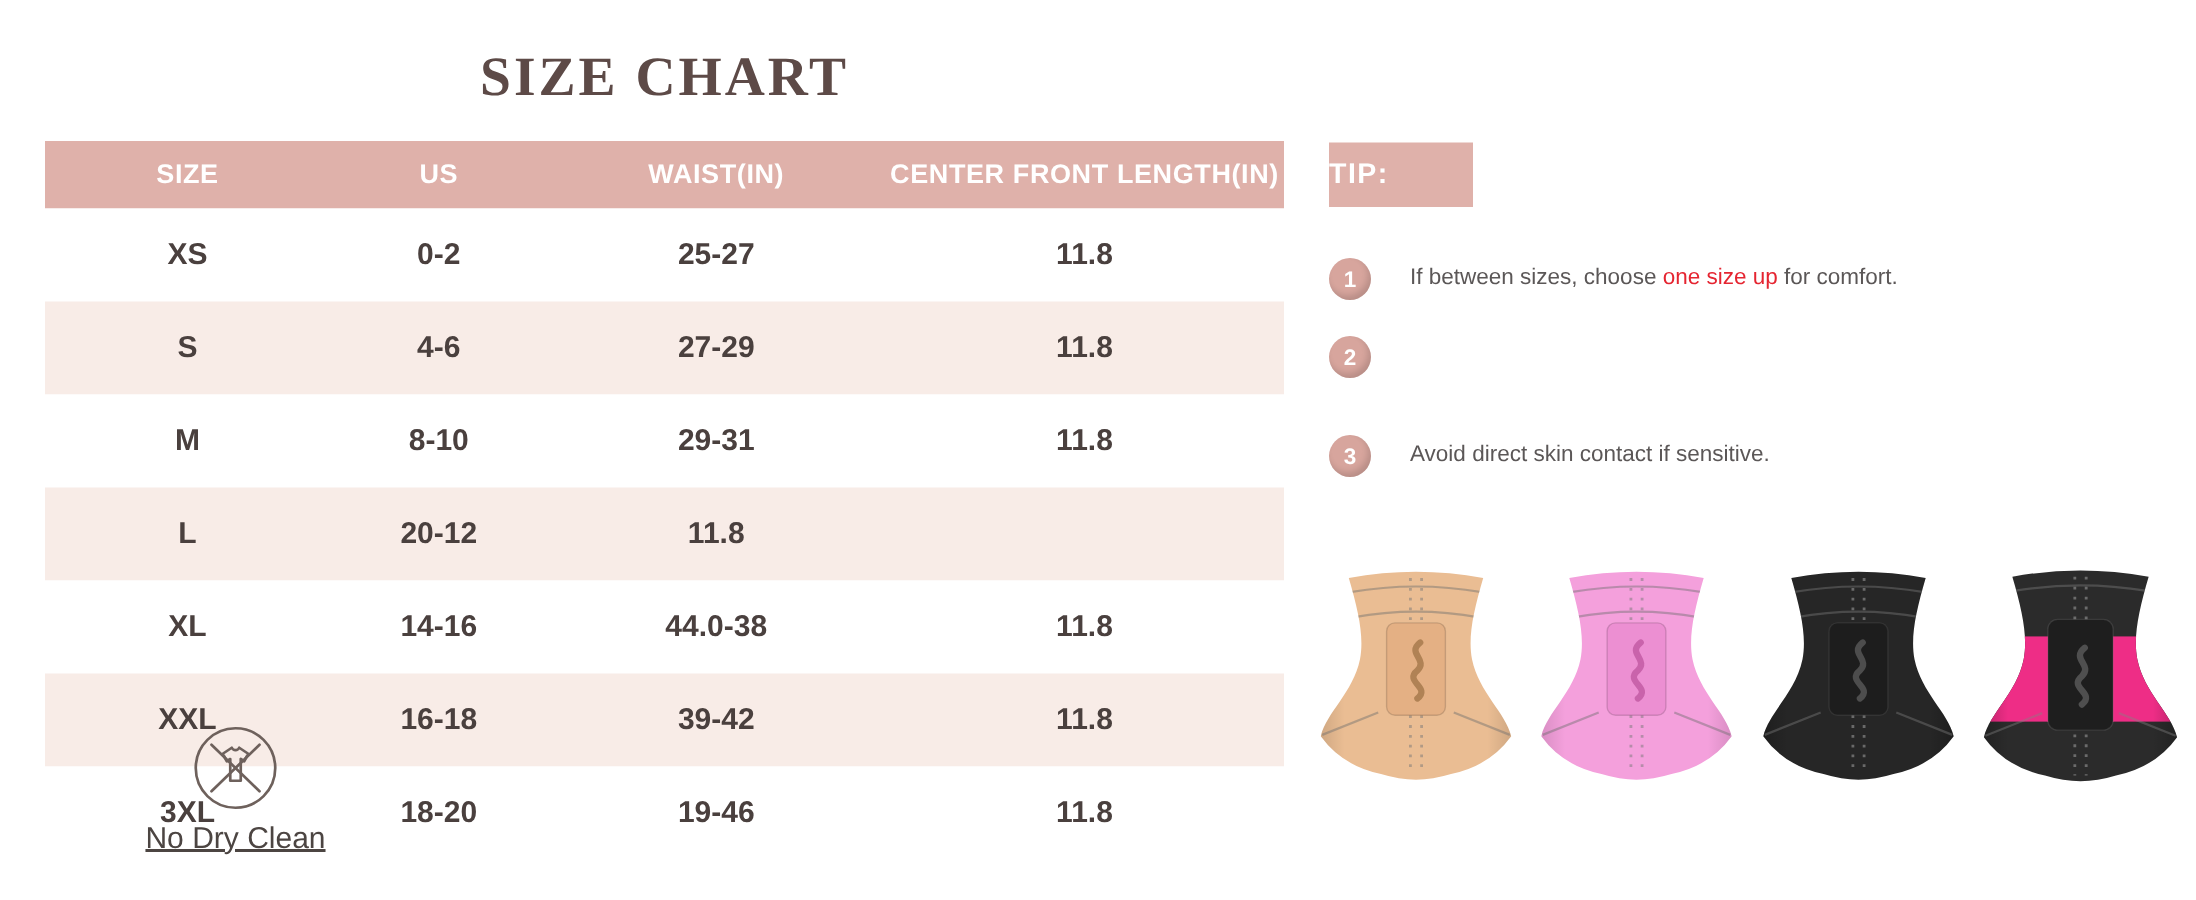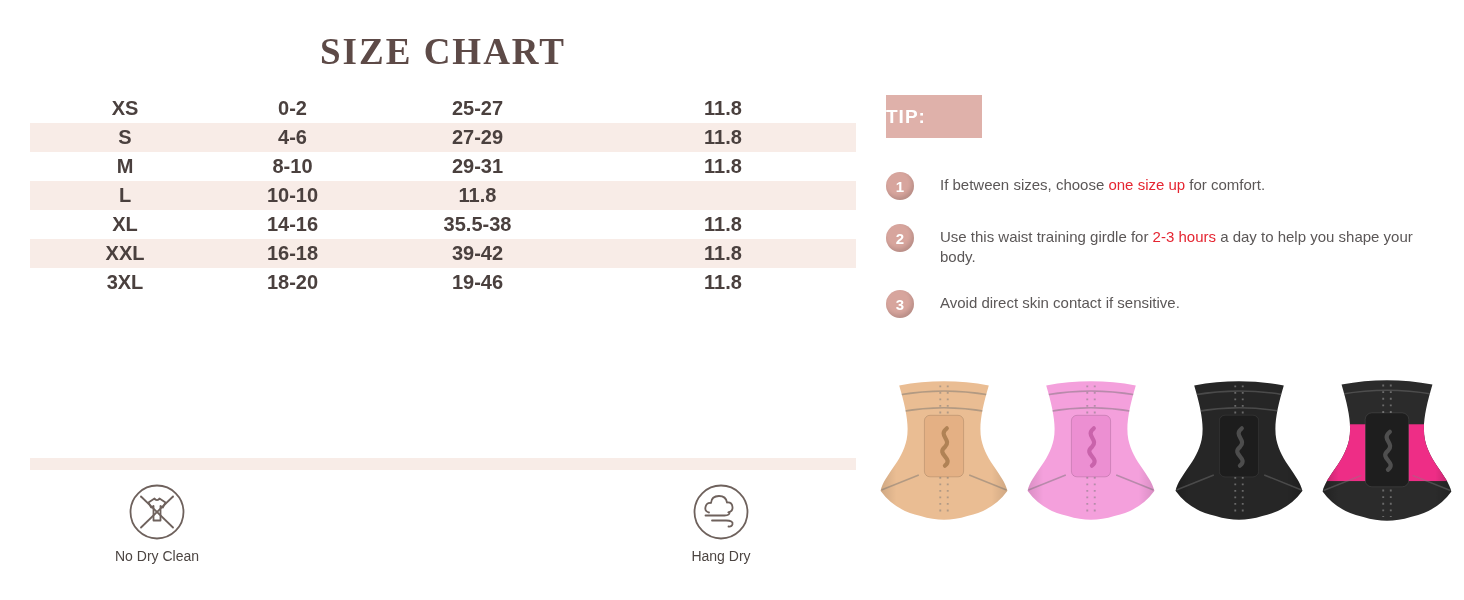--- a/index.html
+++ b/index.html
@@ -8,30 +8,30 @@
   .stage { position:relative; width:1464px; height:600px; }
 
   
   .chart-title { position:absolute; left:30px; top:30px; width:826px; text-align:center;
                  font-family:Liberation Serif, serif; font-weight:600; font-size:37px;
                  letter-spacing:2px; color:#5d4a47; }
   .size-table { position:absolute; left:30px; top:94px; width:826px; }
   .t-row { display:grid; grid-template-columns:190px 145px 225px 266px; align-items:center; }
   .t-head { height:45px; background:#dfb1aa; }
   .t-head .t-cell { color:#ffffff; font-weight:bold; font-size:18px; letter-spacing:0.4px; }
-  .t-body-row { height:29px; background:#ffffff; }
+  .t-body-row { height:62px; background:#ffffff; }
   .t-body-row.alt { background:#f8ece7; }
   .t-cell { text-align:center; font-weight:bold; font-size:20px; color:#4a403e; }
   .table-strip { position:absolute; left:30px; top:458px; width:826px; height:12px; background:#f8ece7; }
 
   
   .care-row { position:absolute; left:30px; top:482px; width:826px; height:100px; }
   .care-item { position:absolute; width:160px; text-align:center; }
   .care-item svg { display:block; margin:0 auto; }
-  .care-label { margin-top:6px; font-size:14px; color:#4c4542; }
+  .care-label { margin-top:6px; font-size:20px; color:#4c4542;text-decoration:underline; }
 
   
   .tip-box { position:absolute; left:886px; top:95px; width:96px; height:43px;
              background:#dfb1aa; color:#ffffff; font-weight:bold; font-size:19px;
              letter-spacing:1px; display:flex; align-items:center; }
   .tip-row { position:absolute; left:886px; display:flex; align-items:flex-start; }
   .tip-badge { width:28px; height:28px; border-radius:50%; background:#d7a59d; color:#ffffff;
                font-weight:bold; font-size:15px; display:flex; align-items:center; justify-content:center;
                box-shadow:inset -2px -3px 4px rgba(0,0,0,0.14); flex:0 0 28px; }
   .tip-text { margin-left:26px; width:478px; font-size:15px; line-height:1.33; color:#5b5757; padding-top:3px; }
@@ -43,47 +43,53 @@
   .product-row svg { display:block; }
 </style>
 </head>
 <body>
 
 <div class="stage">
 
   <div class="chart-title">SIZE CHART</div>
 
   <div class="size-table">
+    <div class="t-row t-head">
+      <div class="t-cell">SIZE</div>
+      <div class="t-cell">US</div>
+      <div class="t-cell">WAIST(IN)</div>
+      <div class="t-cell">CENTER FRONT LENGTH(IN)</div>
+    </div>
     <div class="t-row t-body-row">
       <div class="t-cell">XS</div>
       <div class="t-cell">0-2</div>
       <div class="t-cell">25-27</div>
       <div class="t-cell">11.8</div>
     </div>
     <div class="t-row t-body-row alt">
       <div class="t-cell">S</div>
       <div class="t-cell">4-6</div>
       <div class="t-cell">27-29</div>
       <div class="t-cell">11.8</div>
     </div>
     <div class="t-row t-body-row">
       <div class="t-cell">M</div>
       <div class="t-cell">8-10</div>
       <div class="t-cell">29-31</div>
       <div class="t-cell">11.8</div>
     </div>
     <div class="t-row t-body-row alt">
       <div class="t-cell">L</div>
-      <div class="t-cell">10-10</div>
+      <div class="t-cell">20-12</div>
       <div class="t-cell">11.8</div>
     </div>
     <div class="t-row t-body-row">
       <div class="t-cell">XL</div>
       <div class="t-cell">14-16</div>
-      <div class="t-cell">35.5-38</div>
+      <div class="t-cell">44.0-38</div>
       <div class="t-cell">11.8</div>
     </div>
     <div class="t-row t-body-row alt">
       <div class="t-cell">XXL</div>
       <div class="t-cell">16-18</div>
       <div class="t-cell">39-42</div>
       <div class="t-cell">11.8</div>
     </div>
     <div class="t-row t-body-row">
       <div class="t-cell">3XL</div>
@@ -99,42 +105,30 @@
       <span>
         <svg width="60" height="60" viewBox="0 0 60 60" fill="none" stroke="#6e615c" stroke-width="1.8" stroke-linecap="round" stroke-linejoin="round">
           <circle cx="30" cy="30" r="26.5"></circle>
           <path d="M21.5,20.5 L27.5,16.5 C28.5,18.6 31.5,18.6 32.5,16.5 L38.5,20.5 L35.8,25.5 L33.5,24 L33.5,38.5 L26.5,38.5 L26.5,24 L24.2,25.5 Z"></path>
           <line x1="14" y1="14.5" x2="46" y2="45.5"></line>
           <line x1="46" y1="14.5" x2="14" y2="45.5"></line>
         </svg>
       </span>
       <div class="care-label">No Dry Clean</div>
     </div>
-    <div class="care-item" style="left:611px;">
-      <span>
-        <svg width="60" height="60" viewBox="0 0 60 60" fill="none" stroke="#6e615c" stroke-width="1.8" stroke-linecap="round" stroke-linejoin="round">
-          <circle cx="30" cy="30" r="26.5"></circle>
-          <path d="M18,30.5 q-4.5,-1 -3.5,-5.5 q1,-4.5 5.5,-4 q0.5,-7 8,-7 q7,0 8,6.5 q5,-0.5 5.5,4.5 q0.4,4.5 -4.2,5.3"></path>
-          <path d="M14.5,33.5 h19 q5.5,0 5,-3.5"></path>
-          <path d="M21,38.5 h14 q7.5,0 6.5,3.8 q-0.8,2.6 -4,2.2"></path>
-        </svg>
-      </span>
-      <div class="care-label">Hang Dry</div>
-    </div>
   </div>
 
   <div class="tip-box">TIP:</div>
 
   <div class="tip-row" style="top:172px;">
     <div class="tip-badge">1</div>
     <div class="tip-text"><span>If between sizes, choose </span><span class="tip-hl">one size up</span><span> for comfort.</span></div>
   </div>
   <div class="tip-row" style="top:224px;">
     <div class="tip-badge">2</div>
-    <div class="tip-text"><span>Use this waist training girdle for </span><span class="tip-hl">2-3 hours</span><span> a day to help you shape your body.</span></div>
   </div>
   <div class="tip-row" style="top:290px;">
     <div class="tip-badge">3</div>
     <div class="tip-text"><span>Avoid direct skin contact if sensitive.</span><span class="tip-hl"></span><span></span></div>
   </div>
 
   <div class="product-row">
 
     <span>
       <svg width="140" height="158" viewBox="0 0 150 160">

